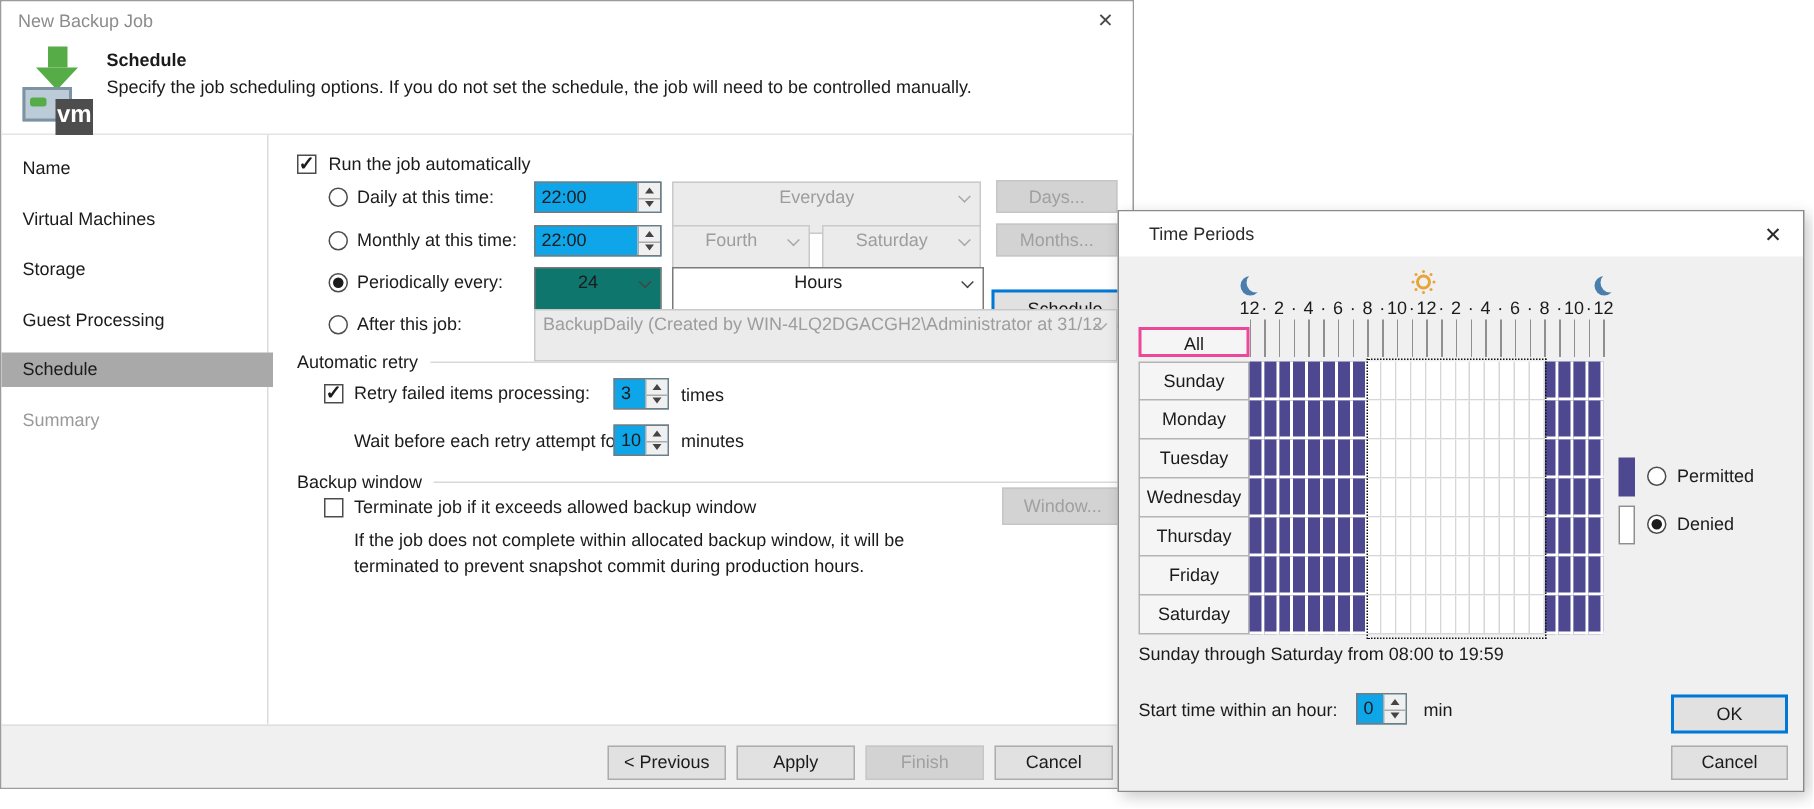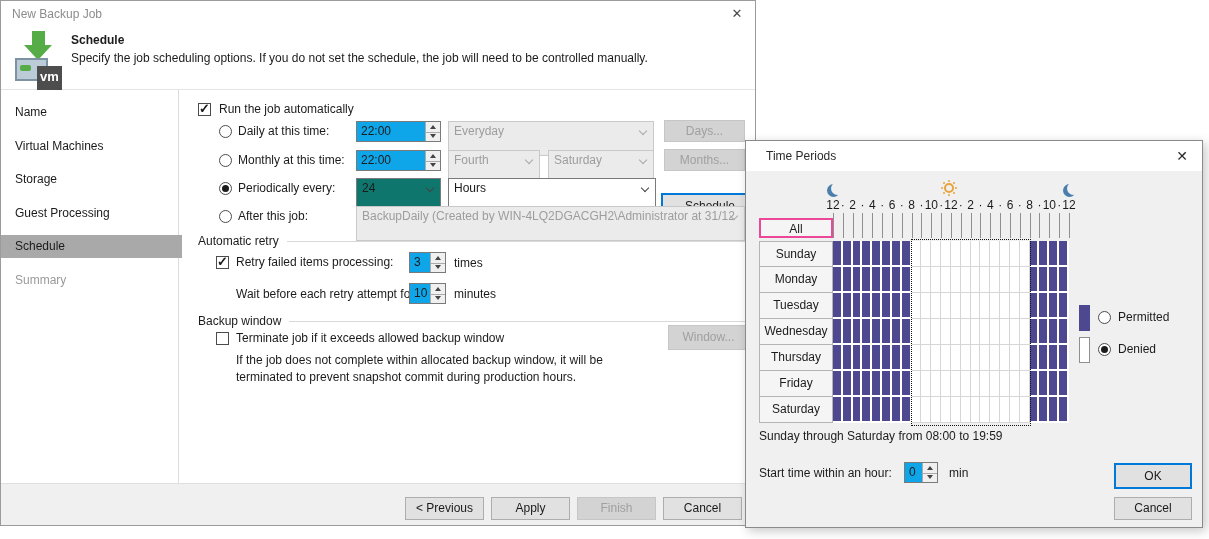--- a/index.html
+++ b/index.html
@@ -30,21 +30,21 @@
   #hdr-title { position:absolute; left:70px; top:6px; font-weight:bold; }
   #hdr-desc  { position:absolute; left:70px; top:24px; color:#1b1b1b; }
   
   #vm-icon { position:absolute; left:14px; top:2px; width:48px; height:58px; }
   #vm-arrow-stem { position:absolute; left:17px; top:2px;  width:13px; height:14px; background:#56ad47; }
   #vm-arrow-head { position:absolute; left:9px;  top:16px; width:0; height:0;
                    border-left:14px solid transparent; border-right:14px solid transparent; border-top:15px solid #56ad47; }
   #vm-window { position:absolute; left:0; top:29px; width:33px; height:23px; background:#bccbd8; border:2px solid #7d93a4; }
   #vm-window i { position:absolute; left:3px; top:5px; width:11px; height:6px; background:#56ad47; border-radius:2px; display:block; }
   #vm-box { position:absolute; left:22px; top:37px; width:25px; height:38px; background:#4d4d4d; color:#fff;
-            font-weight:bold; font-size:13px; text-align:center; line-height:21px; }
+            font-weight:bold; font-size:16px; text-align:center; line-height:21px; }
 
   
   #sidebar { left:0; top:89px; width:178px; height:393px; background:#fff; border-right:1px solid #dcdcdc; }
   .side-item { position:absolute; left:0; width:181px; height:23px; line-height:23px; padding-left:14px; cursor:default; }
   .side-item.selected { background:#a9a9a9; }
   .side-item.dim { color:#9a9a9a; }
 
   
   .cb { position:absolute; width:13px; height:13px; background:#fff; border:1px solid #4c4c4c; }
   .cb.checked::after { content:"\2713"; position:absolute; left:0px; top:-3px; font-size:13px; font-weight:bold; color:#1b1b1b; }
@@ -54,21 +54,21 @@
 
   .spin { position:absolute; height:21px; background:#0ea5e9; border:1px solid #7a7a7a; }
   .spin .val { position:absolute; left:4px; top:0; line-height:19px; }
   .spin .btns { position:absolute; right:0; top:0; bottom:0; width:15px; border-left:1px solid #ababab; background:#f0f0f0; }
   .spin .btns::before, .spin .btns::after { content:""; position:absolute; left:4px; width:0; height:0; }
   .spin .btns::before { top:3px;  border-left:3px solid transparent; border-right:3px solid transparent; border-bottom:4px solid #444; }
   .spin .btns::after  { bottom:3px; border-left:3px solid transparent; border-right:3px solid transparent; border-top:4px solid #444; }
   .spin .btns i { position:absolute; left:0; right:0; top:50%; border-top:1px solid #ababab; display:block; }
 
   .combo { position:absolute; height:35px; background:#fff; border:1px solid #7a7a7a; padding:0 18px 0 5px;
-           line-height:19px; white-space:nowrap; overflow:hidden; }
+           line-height:19px; white-space:nowrap; overflow:hidden;text-align:center; }
   .combo .chev { position:absolute; right:7px; top:6px; width:6px; height:6px;
                  border-right:1px solid #444; border-bottom:1px solid #444; transform:rotate(45deg); }
   .combo.gray { background:#0f766e; }
   .combo.disabled { background:#ebebeb; border-color:#c9c9c9; color:#9d9d9d; }
   .combo.disabled .chev { border-color:#a8a8a8; }
 
   .btn { position:absolute; background:#e1e1e1; border:1px solid #adadad; text-align:center; cursor:default; }
   .btn.disabled { background:#d3d3d3; border-color:#c6c6c6; color:#a0a0a0; }
   .btn.focus { border:2px solid #0078d7; }
 

